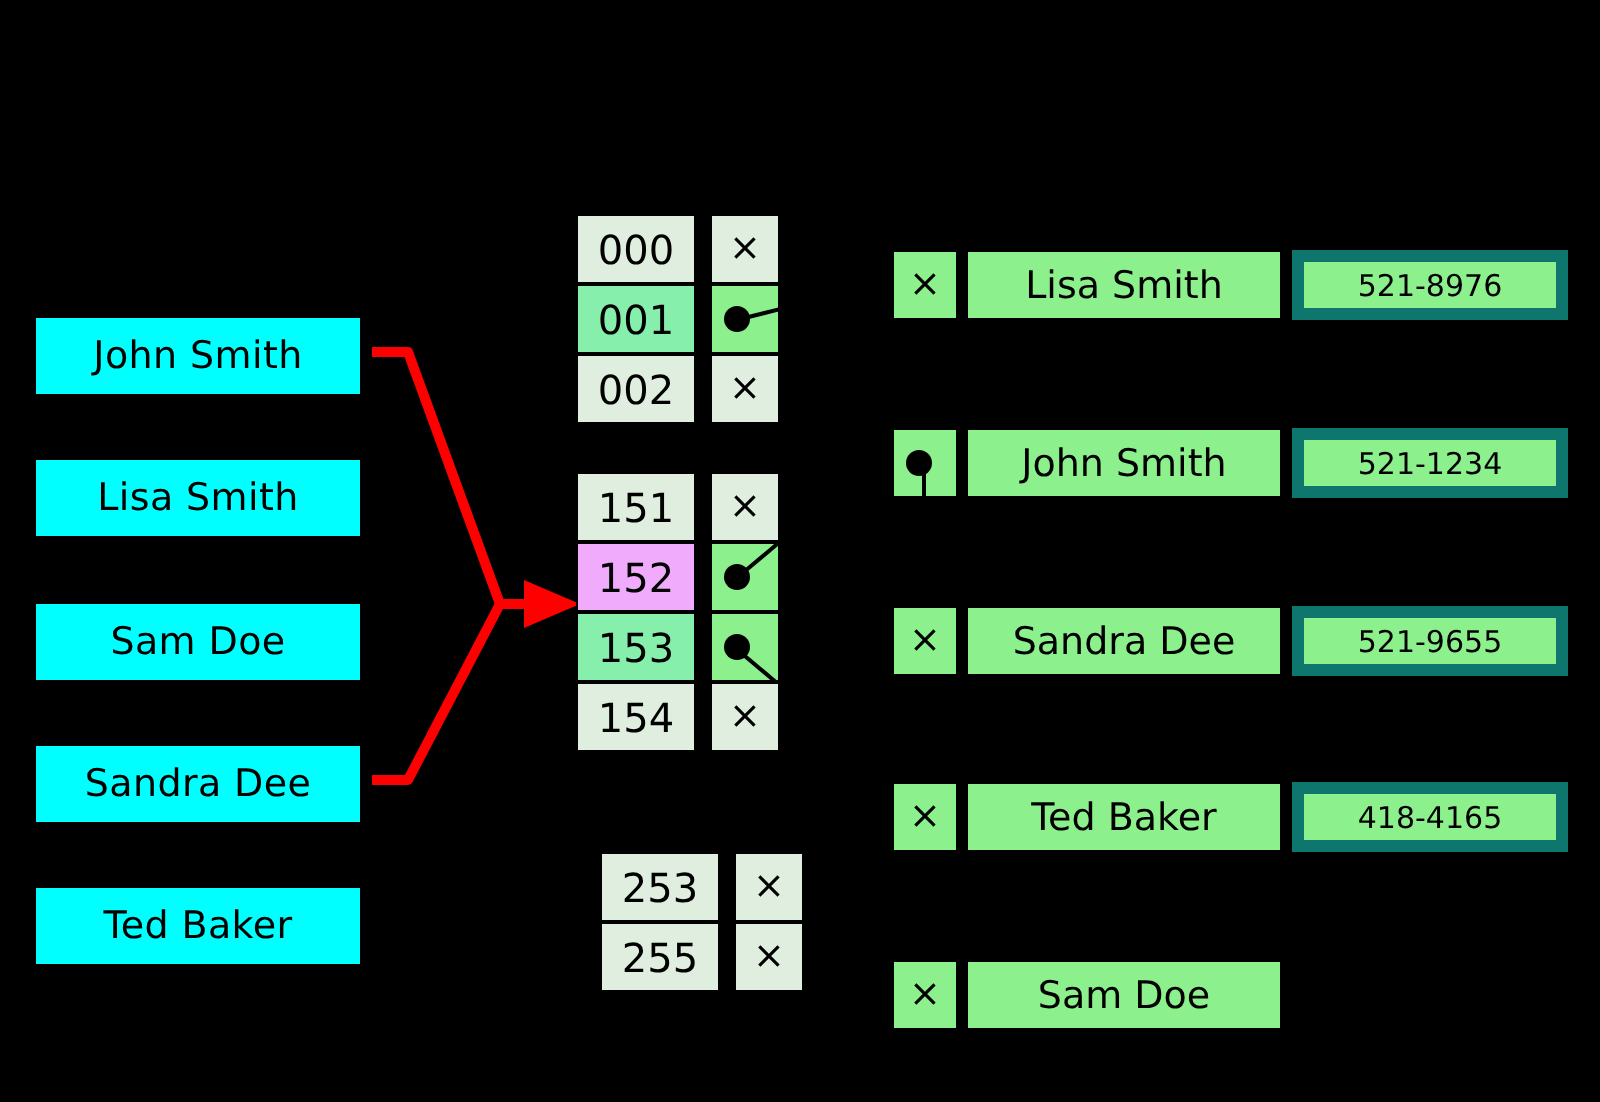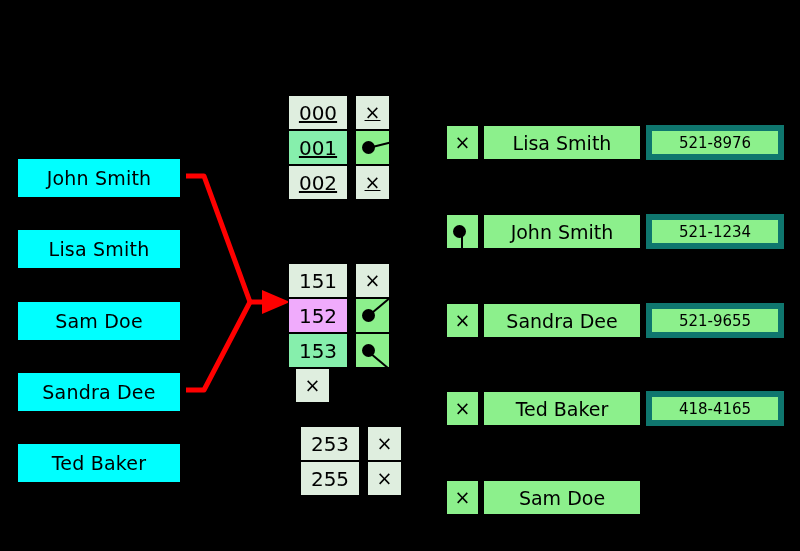--- a/index.html
+++ b/index.html
@@ -181,21 +181,21 @@
   <div>
     <div class="key-box" style="left:18px; top:159px; width:162px; height:38px;">John Smith</div>
     <div class="key-box" style="left:18px; top:230px; width:162px; height:38px;">Lisa Smith</div>
     <div class="key-box" style="left:18px; top:302px; width:162px; height:38px;">Sam Doe</div>
     <div class="key-box" style="left:18px; top:373px; width:162px; height:38px;">Sandra Dee</div>
     <div class="key-box" style="left:18px; top:444px; width:162px; height:38px;">Ted Baker</div>
   </div>
 
   <div>
 
-    <div class="bucket-group" style="left:288px; top:95px;text-decoration:underline;">
+    <div class="bucket-group" style="left:288px; top:107px;">
       <div class="bucket-row">
         <div class="bucket-index">000</div>
         <div class="bucket-ptr">
           <span class="xmark">×</span>
         </div>
       </div>
       <div class="bucket-row">
         <div class="bucket-index violet">001</div>
         <div class="bucket-ptr filled">
           <span class="dot"></span>
@@ -203,21 +203,21 @@
         </div>
       </div>
       <div class="bucket-row">
         <div class="bucket-index">002</div>
         <div class="bucket-ptr">
           <span class="xmark">×</span>
         </div>
       </div>
     </div>
 
-    <div class="bucket-group" style="left:288px; top:263px;">
+    <div class="bucket-group" style="left:288px; top:236px;">
       <div class="bucket-row">
         <div class="bucket-index">151</div>
         <div class="bucket-ptr">
           <span class="xmark">×</span>
         </div>
       </div>
       <div class="bucket-row">
         <div class="bucket-index red">152</div>
         <div class="bucket-ptr filled">
           <span class="dot"></span>
@@ -225,20 +225,21 @@
         </div>
       </div>
       <div class="bucket-row">
         <div class="bucket-index violet">153</div>
         <div class="bucket-ptr filled">
           <span class="dot"></span>
           <span class="lead" style="width:28px; transform: rotate(40deg);"></span>
         </div>
       </div>
       <div class="bucket-row">
+        <div class="bucket-index">154</div>
         <div class="bucket-ptr">
           <span class="xmark">×</span>
         </div>
       </div>
     </div>
 
     <div class="bucket-group" style="left:300px; top:426px;">
       <div class="bucket-row">
         <div class="bucket-index">253</div>
         <div class="bucket-ptr">

